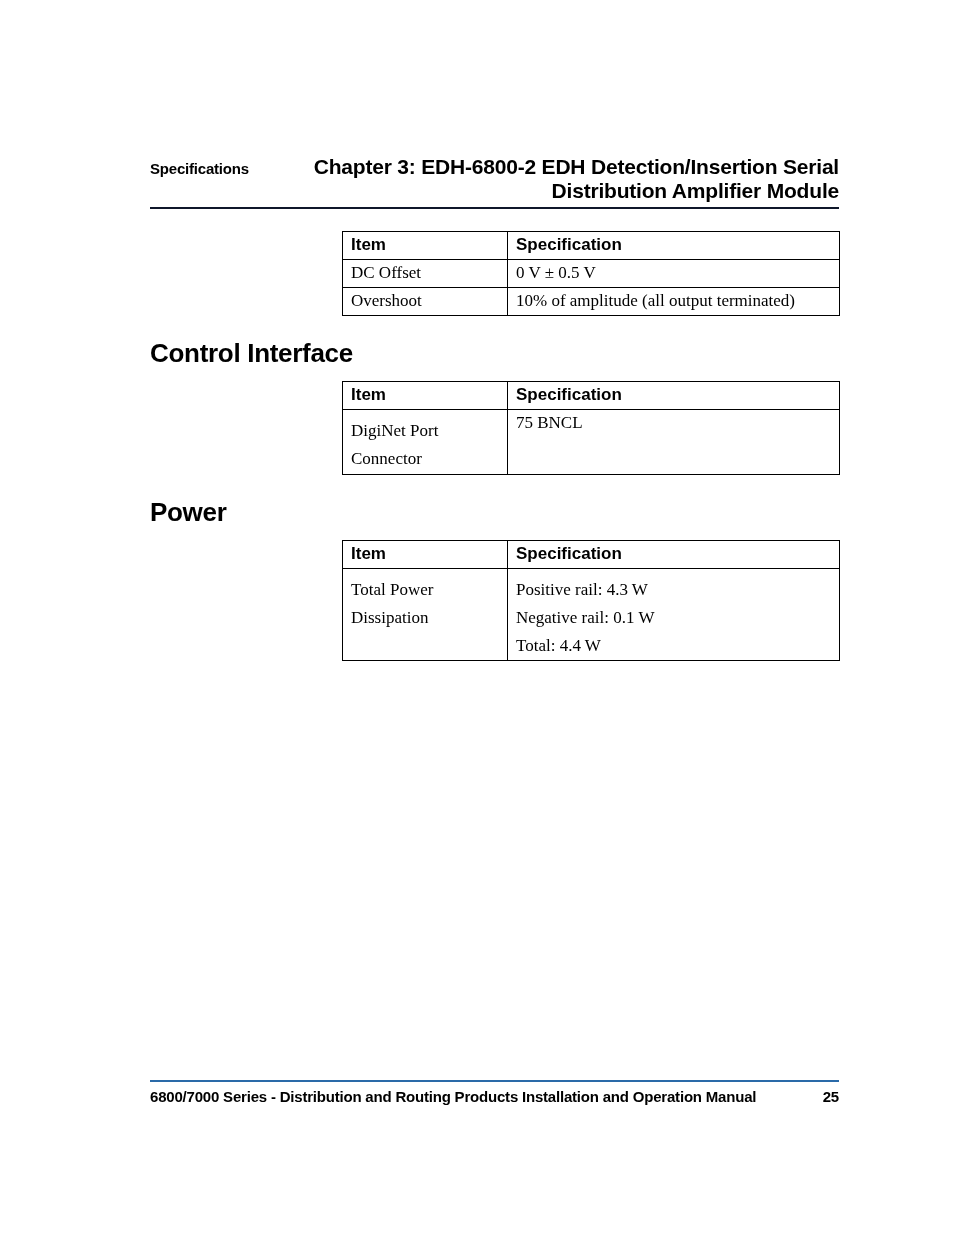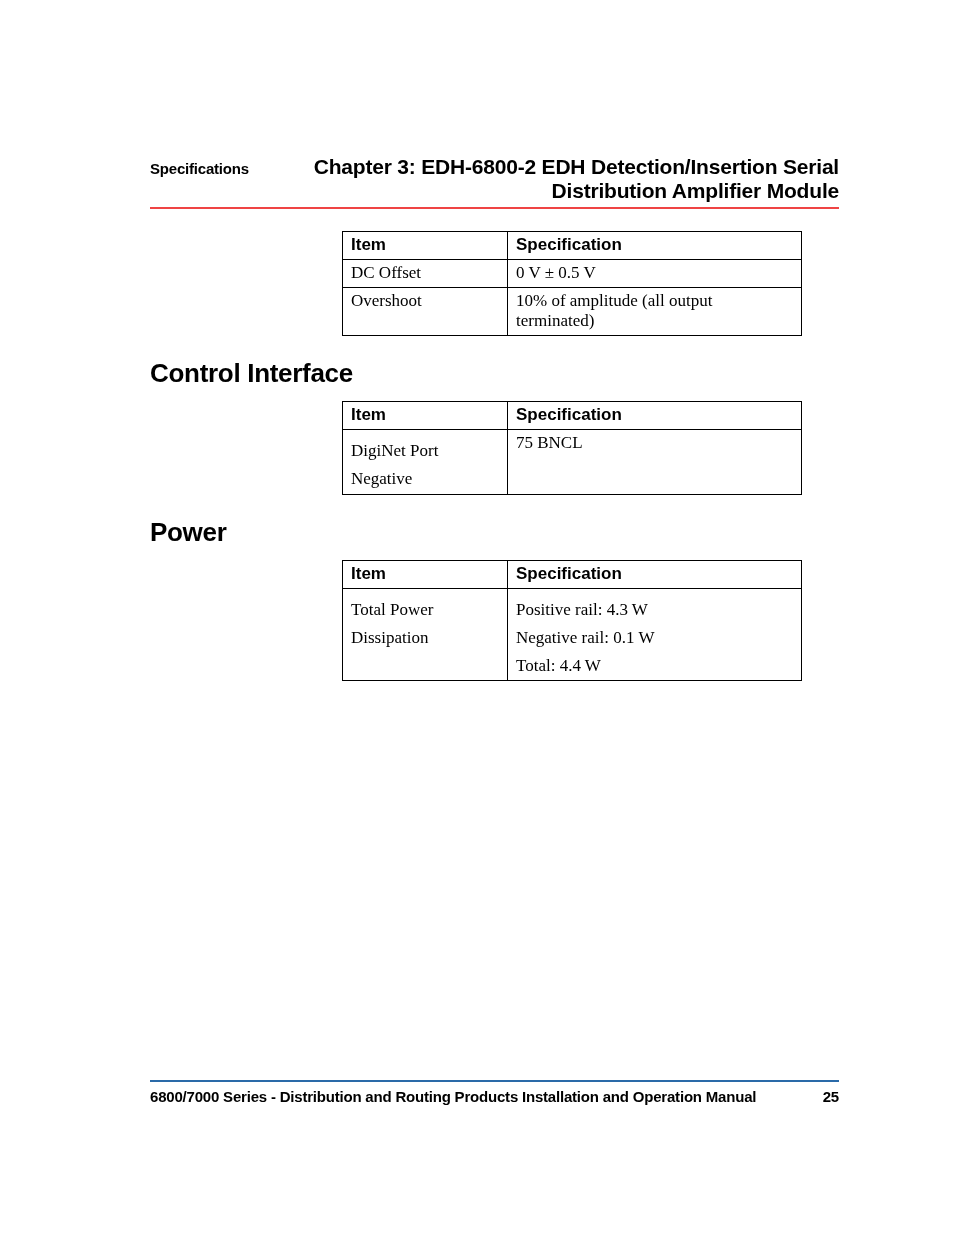--- a/index.html
+++ b/index.html
@@ -20,37 +20,37 @@
   }
   .top-header {
     display: flex;
     justify-content: space-between;
     align-items: baseline;
     font-family: "Segoe UI Semibold", "Arial Narrow", Arial, sans-serif;
     font-weight: 600;
     font-size: 15px;
     color: #000;
     letter-spacing: -0.2px;
-    border-bottom: 2px solid #ef4444;
+    border-bottom: 2px solid #0f172a;
     padding-bottom: 4px;
   }
   .top-header .left-head {
     font-size: 15px;
   }
   .top-header .right-head {
     font-size: 21px;
     text-align: right;
   }
   .content {
     padding-top: 22px;
     padding-left: 0;
   }
   table.spec {
     border-collapse: collapse;
-    width: 460px;
+    width: 498px;
     margin-left: 192px;
     margin-bottom: 22px;
     font-size: 17px;
   }
   table.spec th, table.spec td {
     border: 1px solid #000;
     text-align: left;
     vertical-align: top;
     padding: 3px 8px 4px 8px;
   }
@@ -120,21 +120,21 @@
       <thead>
         <tr>
           <th class="col-item">Item</th>
           <th>Specification</th>
         </tr>
       </thead>
       <tbody>
         <tr>
           <td class="multi-line">
             <div>DigiNet Port</div>
-            <div>Negative</div>
+            <div>Connector</div>
           </td>
           <td>75 BNCL</td>
         </tr>
       </tbody>
     </table>
 
     <h2 class="section">Power</h2>
 
     <table class="spec">
       <thead>

